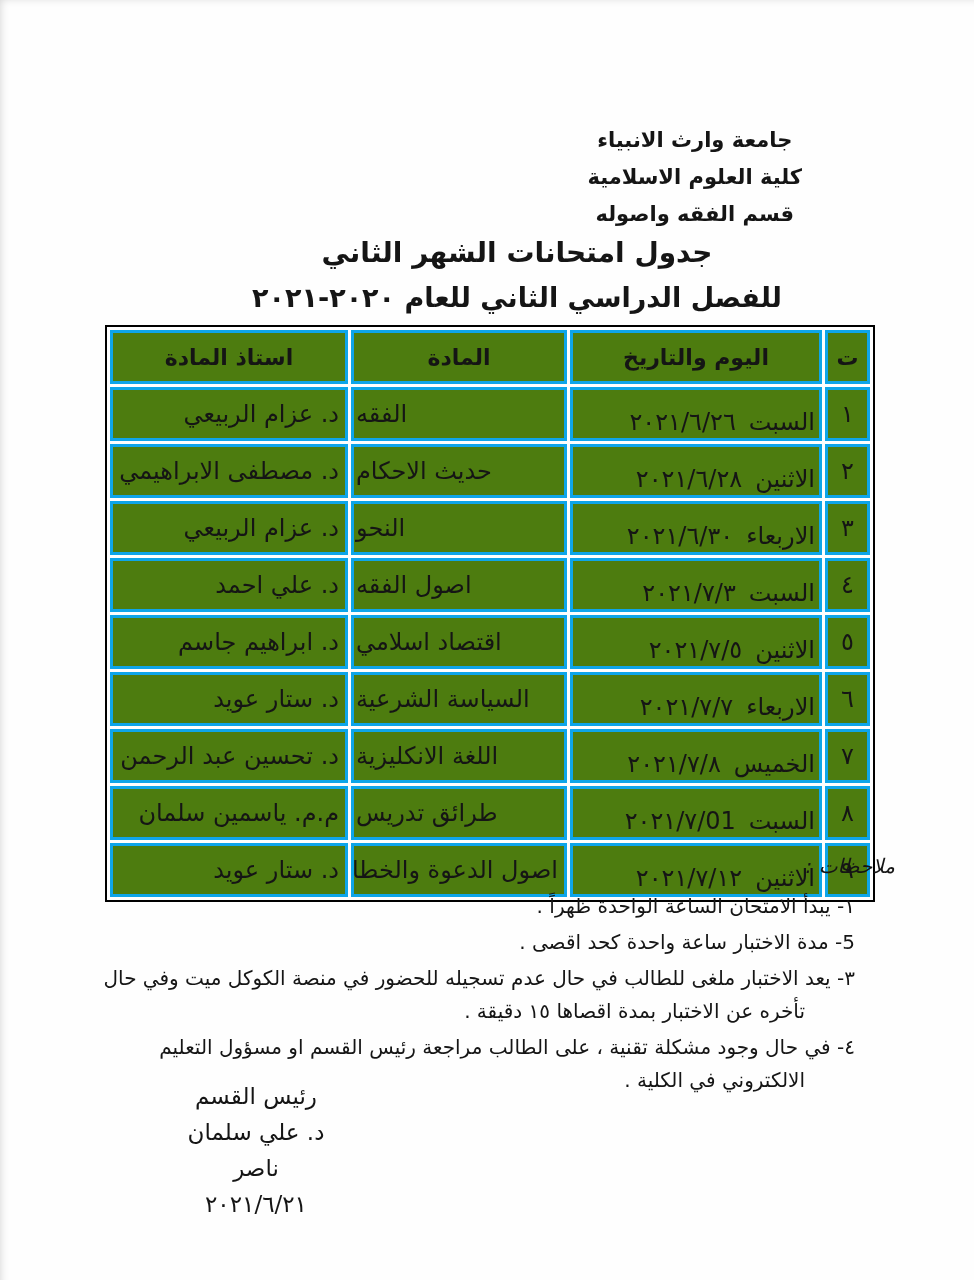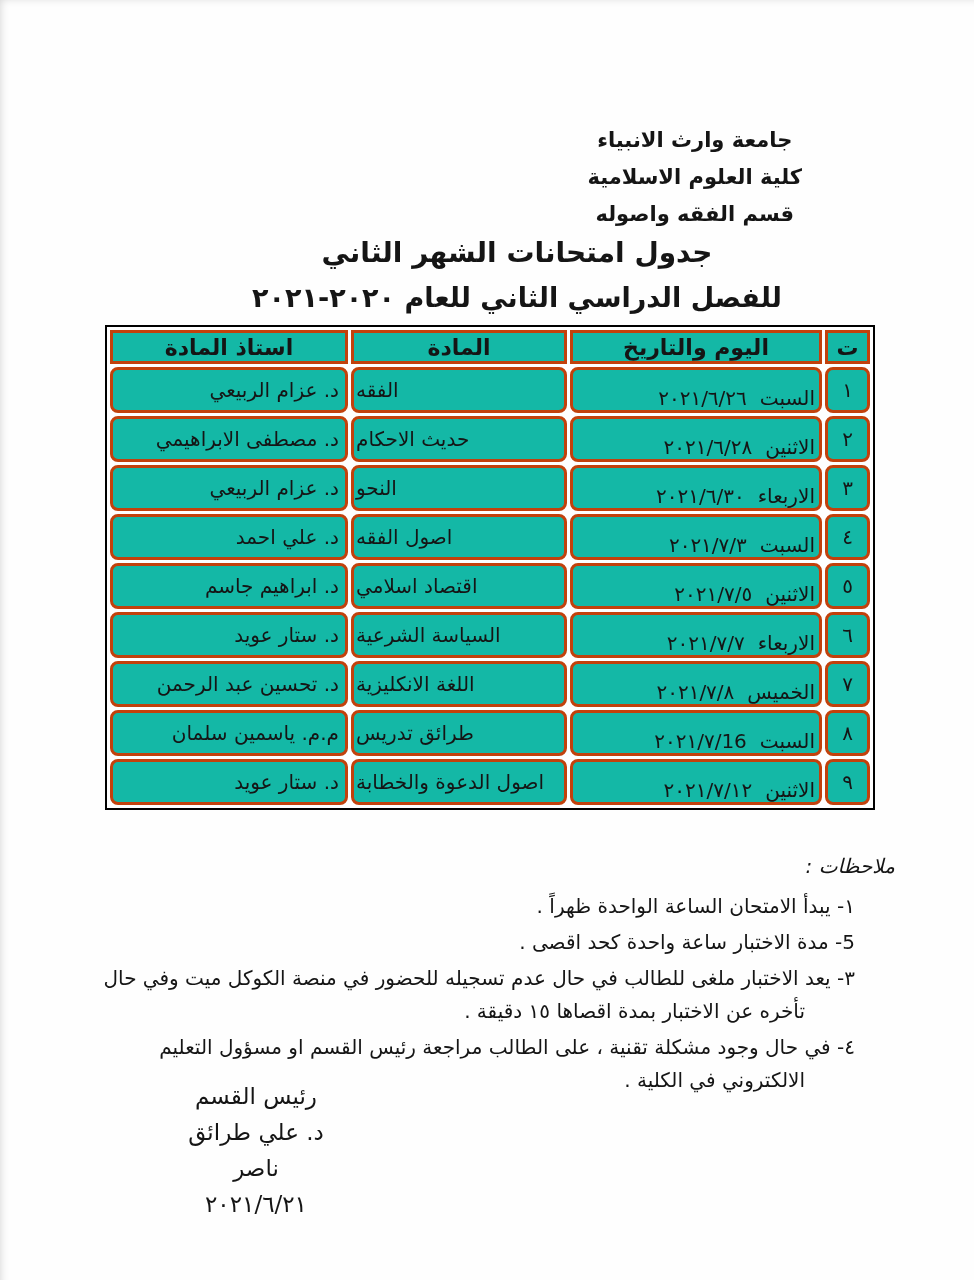--- a/index.html
+++ b/index.html
@@ -41,29 +41,29 @@
     position: absolute;
     top: 325px; right: 99px;
     width: 770px;
     table-layout: fixed;
     border-collapse: separate;
     border-spacing: 3px;
     border: 2px solid #000;
     background: #fefefe;
   }
   table.schedule th, table.schedule td {
-    border: 3px solid #c2410c;
-    height: 34px;
+    border: 3px solid #0ea5e9;
+    height: 54px;
     vertical-align: middle;
-    background: #14b8a6;
+    background: #4d7c0f;
     overflow: hidden;
     white-space: nowrap;
   }
   table.schedule th { font-size: 22px; font-weight: bold; text-align: center; }
-  table.schedule td { font-size: 20px; border-radius: 8px; }
+  table.schedule td { font-size: 24px; }
 
   col.c-no   { width: 45px; }
   col.c-day  { width: 252px; }
   col.c-sub  { width: 216px; }
   col.c-prof { width: 238px; }
 
   td.no-cell   { text-align: center; font-size: 19px; }
   td.day-cell  { text-align: right; padding: 16px 4px 0 2px; }
   td.day-cell .date { margin-right: 13px; unicode-bidi: isolate; direction: ltr; display: inline-block; }
   td.sub-cell  { text-align: left; padding: 0 6px 0 2px; }
@@ -183,21 +183,21 @@
       <td class="day-cell">
         <span>الخميس</span><span class="date">٢٠٢١/٧/٨</span>
       </td>
       <td class="sub-cell">اللغة الانكليزية</td>
       <td class="prof-cell">د. تحسين عبد الرحمن</td>
     </tr>
 
     <tr>
       <td class="no-cell">٨</td>
       <td class="day-cell">
-        <span>السبت</span><span class="date">٢٠٢١/٧/16</span>
+        <span>السبت</span><span class="date">٢٠٢١/٧/01</span>
       </td>
       <td class="sub-cell">طرائق تدريس</td>
       <td class="prof-cell">م.م. ياسمين سلمان</td>
     </tr>
 
     <tr>
       <td class="no-cell">٩</td>
       <td class="day-cell">
         <span>الاثنين</span><span class="date">٢٠٢١/٧/١٢</span>
       </td>
@@ -210,17 +210,17 @@
   <div class="notes">
     <div class="notes-heading">ملاحظات :</div>
     <div class="note-item">١- يبدأ الامتحان الساعة الواحدة ظهراً .</div>
     <div class="note-item">5- مدة الاختبار ساعة واحدة كحد اقصى .</div>
     <div class="note-item">٣- يعد الاختبار ملغى للطالب في حال عدم تسجيله للحضور في منصة الكوكل ميت وفي حال تأخره عن الاختبار بمدة اقصاها ١٥ دقيقة .</div>
     <div class="note-item">٤- في حال وجود مشكلة تقنية ، على الطالب مراجعة رئيس القسم او مسؤول التعليم الالكتروني في الكلية .</div>
   </div>
 
   <div class="signature">
     <div>رئيس القسم</div>
-    <div>د. علي طرائق ناصر</div>
+    <div>د. علي سلمان ناصر</div>
     <div class="sig-date">٢٠٢١/٦/٢١</div>
   </div>
 
 </div>
 
 </body></html>

